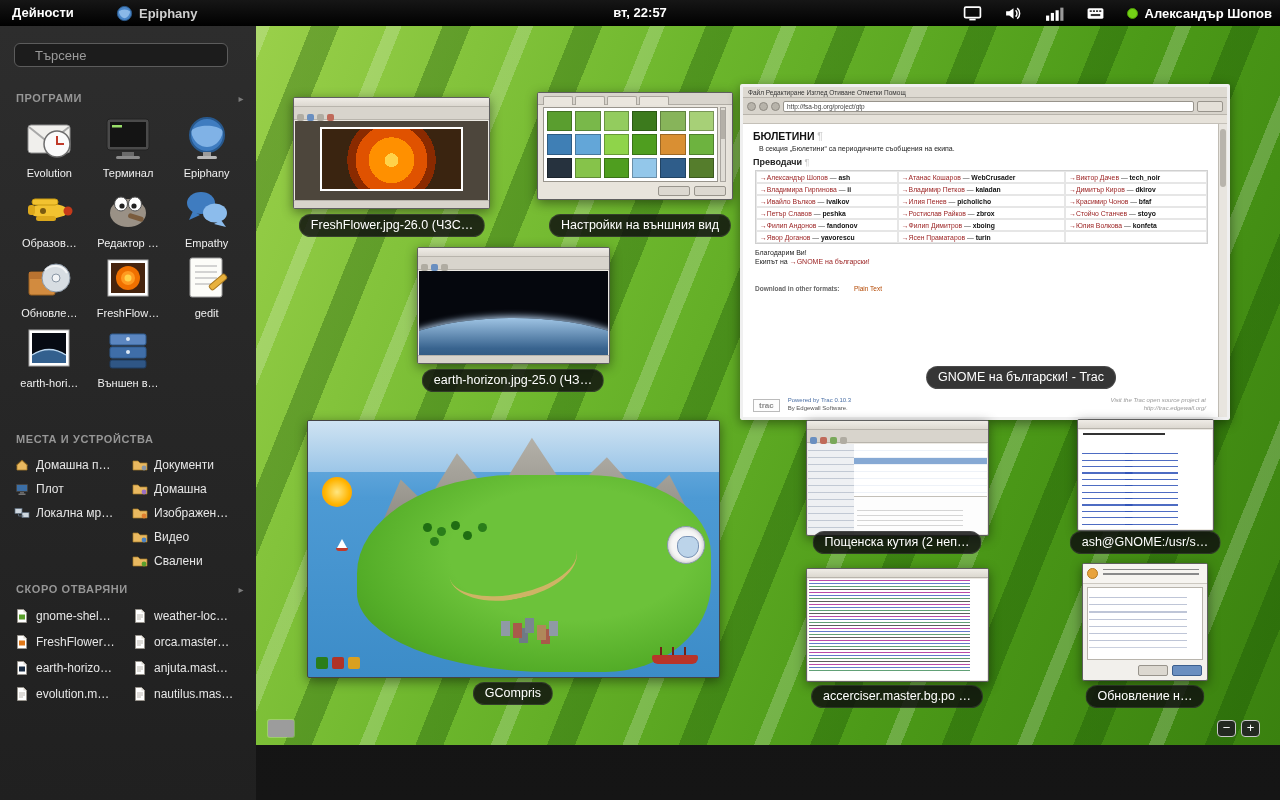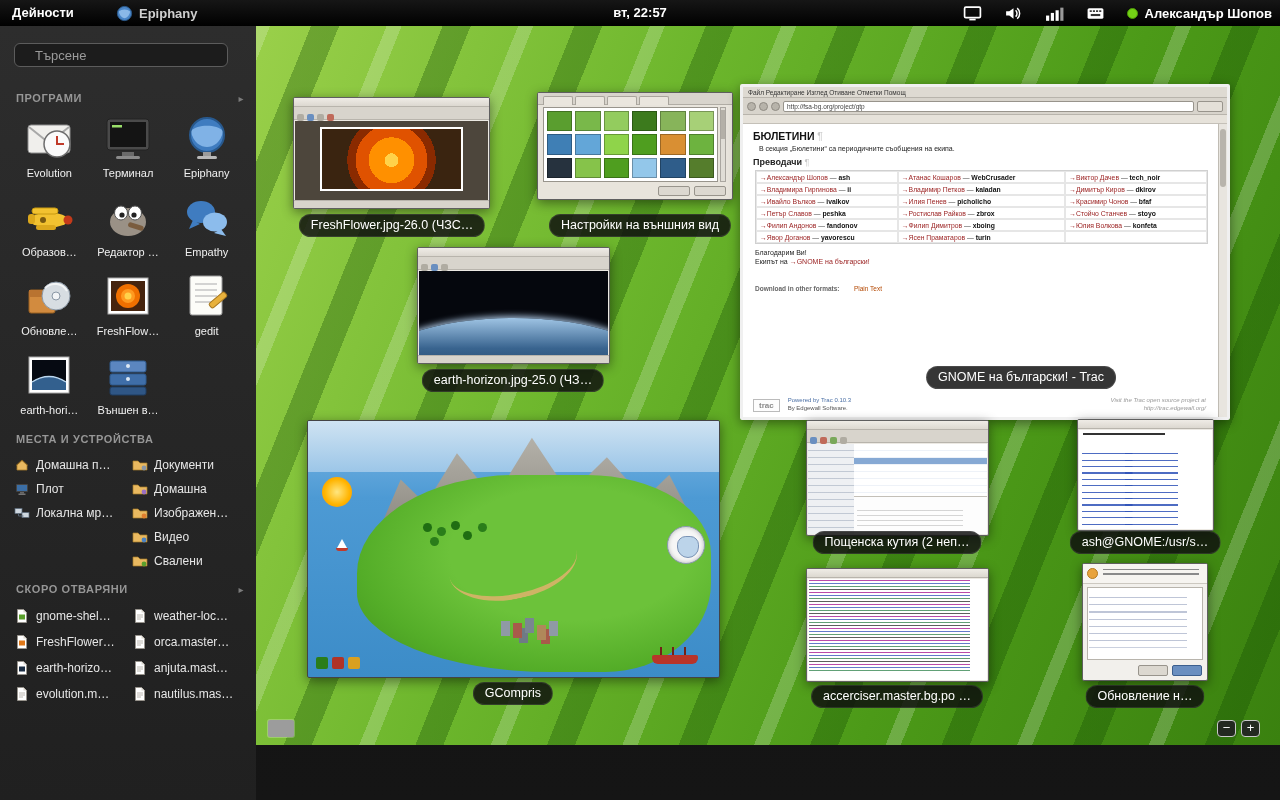--- a/index.html
+++ b/index.html
@@ -39,21 +39,21 @@
     background:#1c1c1c; border:1px solid #5c5c5c; border-radius:6px; color:#ddd;
     font-size:13px; padding:0 20px; font-family:inherit; outline:none; }
   .search::placeholder { color:#9a9a9a; }
   .sec-h { position:absolute; left:16px; right:12px; display:flex;
     justify-content:space-between; align-items:flex-end; color:#969696;
     font-size:11px; font-weight:bold; letter-spacing:.6px; }
   .sec-h .arr { color:#7c7c7c; font-size:10px; }
   #h-programs { top:66px; } #h-places { top:407px; } #h-recent { top:557px; }
 
   .apps { position:absolute; left:10px; top:86px; width:236px; display:grid;
-    grid-template-columns:repeat(3,1fr); row-gap:12px; }
+    grid-template-columns:repeat(3,1fr); row-gap:3px; }
   .app { text-align:center; overflow:hidden; cursor:default; }
   .aicon { display:block; width:52px; height:52px; margin:0 auto 3px; }
   .aicon svg { width:100%; height:100%; }
   .alabel { display:block; font-size:11px; color:#f0f0f0; white-space:nowrap; overflow:hidden; }
 
   .places { position:absolute; left:14px; top:430px; width:232px; display:grid;
     grid-template-columns:1fr 1fr; row-gap:7px; column-gap:4px; }
   .recent { position:absolute; left:14px; top:581px; width:232px; display:grid;
     grid-template-columns:1fr 1fr; row-gap:9px; column-gap:4px; }
   .pitem { display:flex; align-items:center; gap:6px; font-size:12px; color:#e6e6e6;

